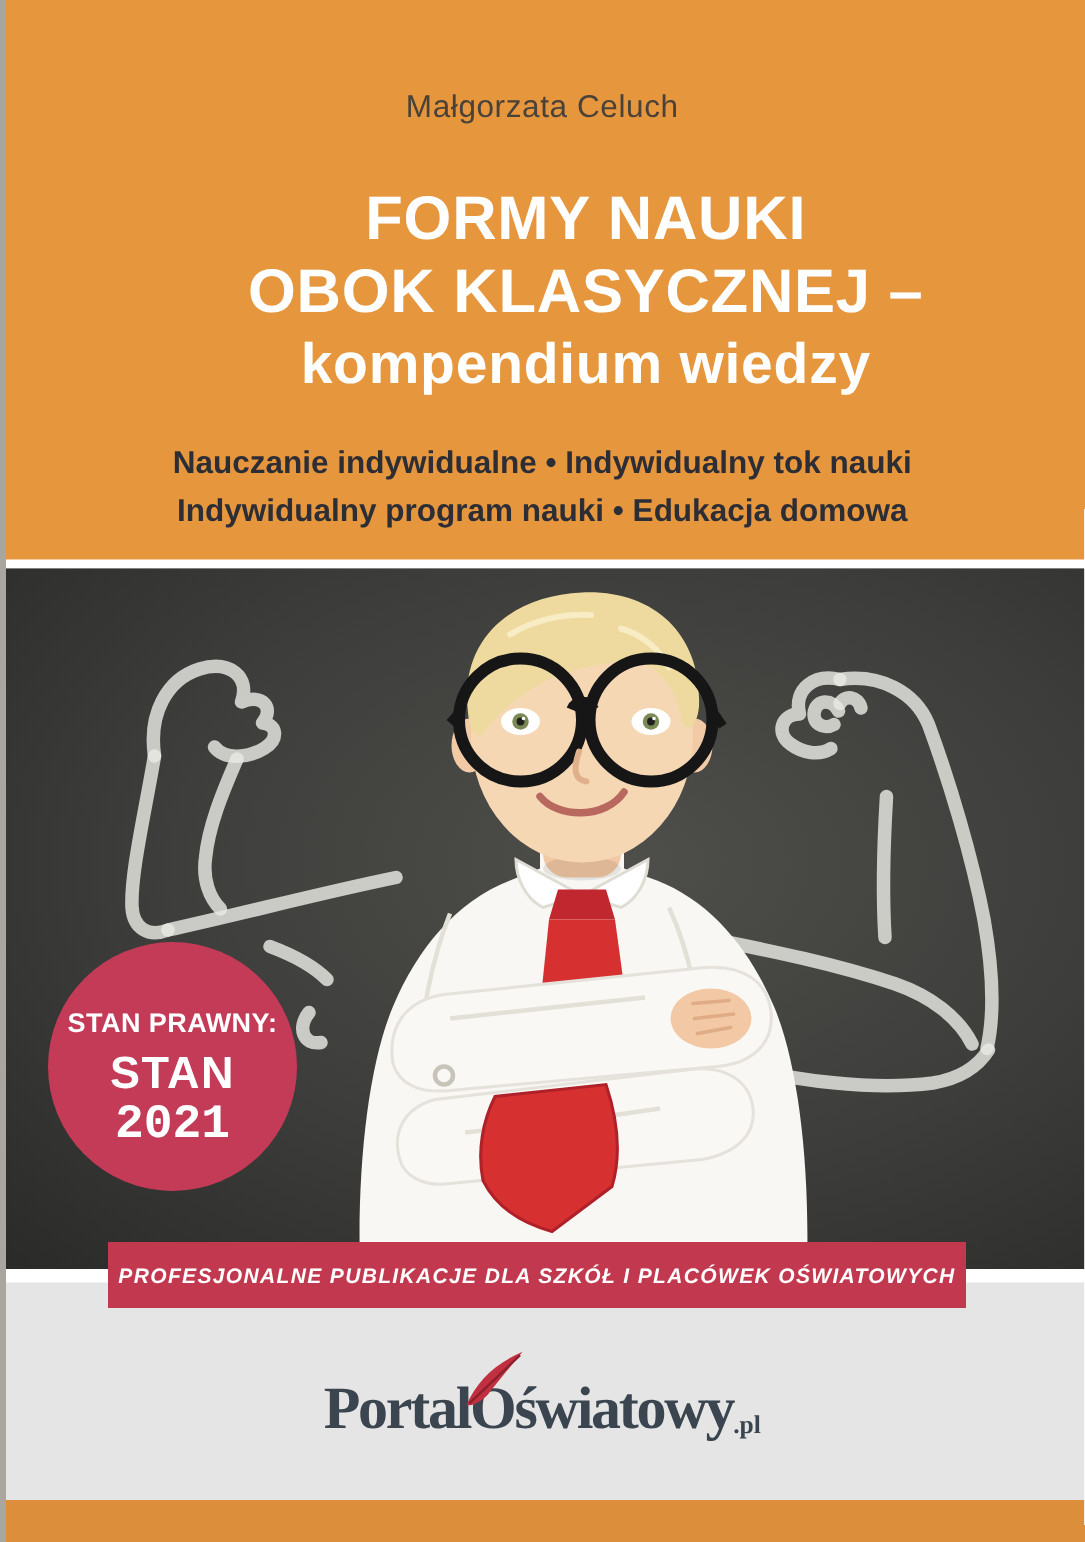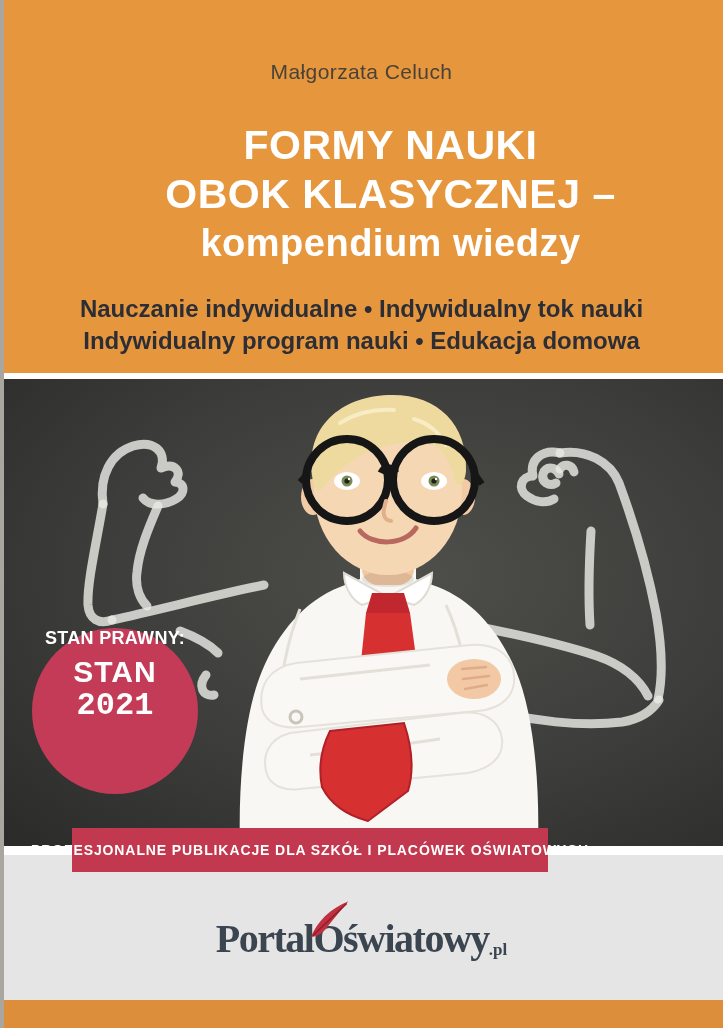--- a/index.html
+++ b/index.html
@@ -8,36 +8,36 @@
   .left-edge{position:absolute;left:0;top:0;width:4px;height:100%;background:#a9a6a0;z-index:9;}
 
   
   .header{position:absolute;left:0;top:0;width:100%;height:373px;background:#e6973e;text-align:center;}
   .author{position:absolute;top:60px;left:0;width:100%;font-size:21px;font-weight:400;
           color:#4a4238;letter-spacing:.4px;}
   .title{position:absolute;top:121px;left:0;width:100%;color:#ffffff;font-weight:700;
          font-size:41px;line-height:49px;letter-spacing:.5px;padding-left:29px;}
   .title .t3{font-size:38px;}
   .subtitle{position:absolute;top:293px;left:0;width:100%;color:#2d2e35;font-weight:700;
-            font-size:24px;line-height:32px;}
+            font-size:21px;line-height:32px;}
 
   
   .photo{position:absolute;left:0;top:379px;width:723px;height:467px;background:#3a3a38;}
   .photo svg{display:block;}
 
   
   .badge{position:absolute;left:32px;top:628px;width:166px;height:166px;border-radius:50%;
          background:#c43b58;color:#ffffff;text-align:center;z-index:3;}
-  .badge-label{display:block;font-size:18px;font-weight:700;letter-spacing:.3px;}
+  .badge-label{display:block;margin-top:44px;font-size:18px;font-weight:700;letter-spacing:.3px;}
   .badge-month{display:block;margin-top:7px;font-size:30px;font-weight:700;letter-spacing:1px;line-height:32px;}
   .badge-year{display:block;font-size:32px;font-weight:700;line-height:36px;font-family:Liberation Mono, monospace;}
 
   
-  .banner{position:absolute;left:72px;top:828px;width:476px;height:44px;background:#c2394f;
-          display:flex;align-items:center;justify-content:center;z-index:4;}
+  .banner{position:absolute;left:72px;top:828px;width:572px;height:44px;background:#c2394f;
+          display:flex;align-items:center;justify-content:center;z-index:4;font-style:italic;}
   .banner span{color:#ffffff;font-size:14px;font-weight:700;letter-spacing:.9px;white-space:nowrap;}
 
   
   .footer{position:absolute;left:0;top:855px;width:100%;height:154px;background:#e5e5e5;}
   .logo{position:absolute;left:0;top:60px;width:100%;text-align:center;
         font-family:"Liberation Serif",serif;font-weight:700;color:#3b4550;
         font-size:40px;letter-spacing:-1.5px;}
   .lg-o-wrap{position:relative;display:inline-block;}
   .feather{position:absolute;left:-7px;top:-13px;width:48px;height:38px;transform:rotate(-8deg);}
   .lg-dot,.lg-tld{font-size:17px;letter-spacing:0;position:relative;top:3px;}

